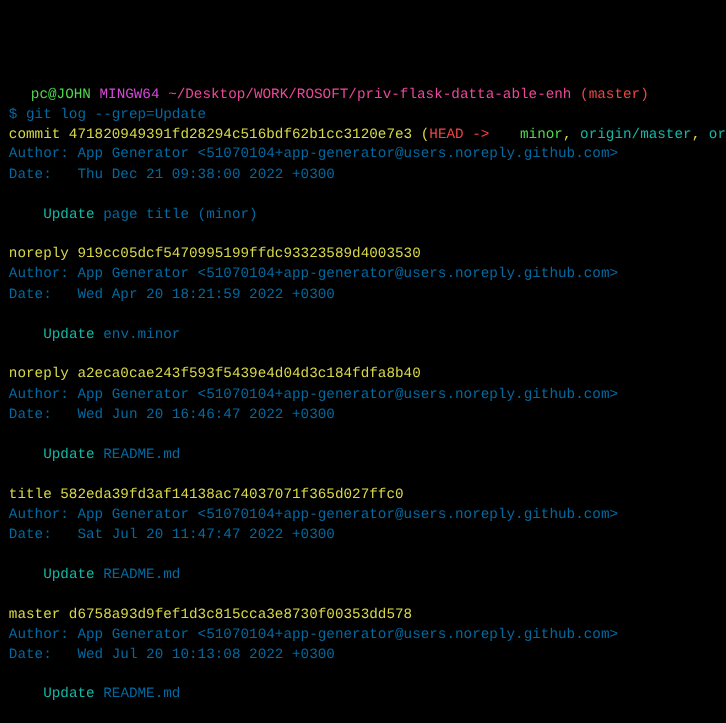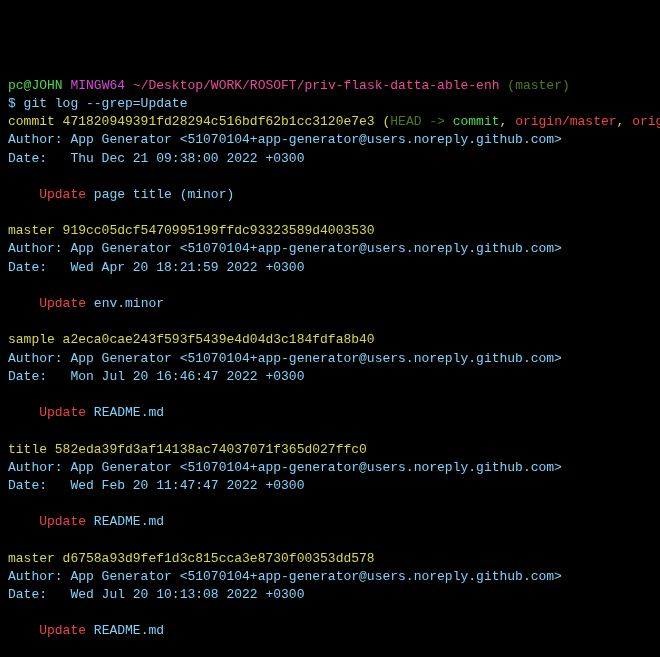--- a/index.html
+++ b/index.html
@@ -8,56 +8,56 @@
       color: #ccc;
       font-family: "Consolas", "Courier New", monospace;
       font-size: 13px;
       line-height: 1.4;
       padding: 4px 8px;
       width: 660px;
       height: 657px;
       overflow: hidden;
       white-space: pre;
     }
-    .green { color: #4fd84f; }
+    .green { color: #4fd84f; margin-left: 20px; }
     .magenta { color: #d846d8; }
     .yellow { color: #d8d848; margin-top: 47px; }
     .yellow-dim { color: #ec4899; }
-    .cyan { color: #4d7c0f; }
-    .red { color: #ef4444; }
-    .white { color: #7dd3fc; text-align: center; }
+    .cyan { color: #ef4444; }
+    .red { color: #14b8a6; }
+    .white { color: #0369a1; text-align: center; }
   </style>
 </head>
 <body>
 
 
 
 <div id="term"><span class="green">pc@JOHN</span><span class="white"> </span><span class="magenta">MINGW64</span><span class="white"> </span><span class="yellow-dim">~/Desktop/WORK/ROSOFT/priv-flask-datta-able-enh</span><span class="white"> </span><span class="cyan">(master)</span>
 <span class="white">$ git log --grep=Update</span>
-<span class="yellow">commit 471820949391fd28294c516bdf62b1cc3120e7e3</span><span class="yellow"> (</span><span class="cyan">HEAD -&gt; </span><span class="green">commit</span><span class="yellow">, </span><span class="red">origin/master</span><span class="yellow">, </span><span class="red">origin/HEAD</span>
+<span class="yellow">commit 471820949391fd28294c516bdf62b1cc3120e7e3</span><span class="yellow"> (</span><span class="cyan">HEAD -&gt; </span><span class="green">minor</span><span class="yellow">, </span><span class="red">origin/master</span><span class="yellow">, </span><span class="red">origin/HEAD</span>
 <span class="white">Author: App Generator &lt;51070104+app-generator@users.noreply.github.com&gt;</span>
 <span class="white">Date:   Thu Dec 21 09:38:00 2022 +0300</span>
 
 <span class="white">    </span><span class="red">Update</span><span class="white"> page title (minor)</span>
 
-<span class="yellow">master 919cc05dcf5470995199ffdc93323589d4003530</span>
+<span class="yellow">noreply 919cc05dcf5470995199ffdc93323589d4003530</span>
 <span class="white">Author: App Generator &lt;51070104+app-generator@users.noreply.github.com&gt;</span>
 <span class="white">Date:   Wed Apr 20 18:21:59 2022 +0300</span>
 
 <span class="white">    </span><span class="red">Update</span><span class="white"> env.minor</span>
 
-<span class="yellow">sample a2eca0cae243f593f5439e4d04d3c184fdfa8b40</span>
+<span class="yellow">noreply a2eca0cae243f593f5439e4d04d3c184fdfa8b40</span>
 <span class="white">Author: App Generator &lt;51070104+app-generator@users.noreply.github.com&gt;</span>
-<span class="white">Date:   Mon Jul 20 16:46:47 2022 +0300</span>
+<span class="white">Date:   Wed Jun 20 16:46:47 2022 +0300</span>
 
 <span class="white">    </span><span class="red">Update</span><span class="white"> README.md</span>
 
 <span class="yellow">title 582eda39fd3af14138ac74037071f365d027ffc0</span>
 <span class="white">Author: App Generator &lt;51070104+app-generator@users.noreply.github.com&gt;</span>
-<span class="white">Date:   Wed Feb 20 11:47:47 2022 +0300</span>
+<span class="white">Date:   Sat Jul 20 11:47:47 2022 +0300</span>
 
 <span class="white">    </span><span class="red">Update</span><span class="white"> README.md</span>
 
 <span class="yellow">master d6758a93d9fef1d3c815cca3e8730f00353dd578</span>
 <span class="white">Author: App Generator &lt;51070104+app-generator@users.noreply.github.com&gt;</span>
 <span class="white">Date:   Wed Jul 20 10:13:08 2022 +0300</span>
 
 <span class="white">    </span><span class="red">Update</span><span class="white"> README.md</span>
 
 

